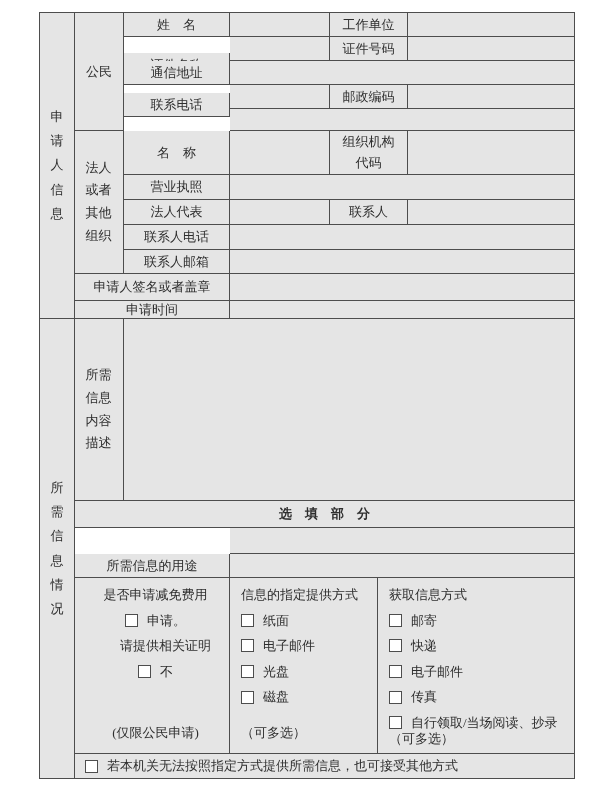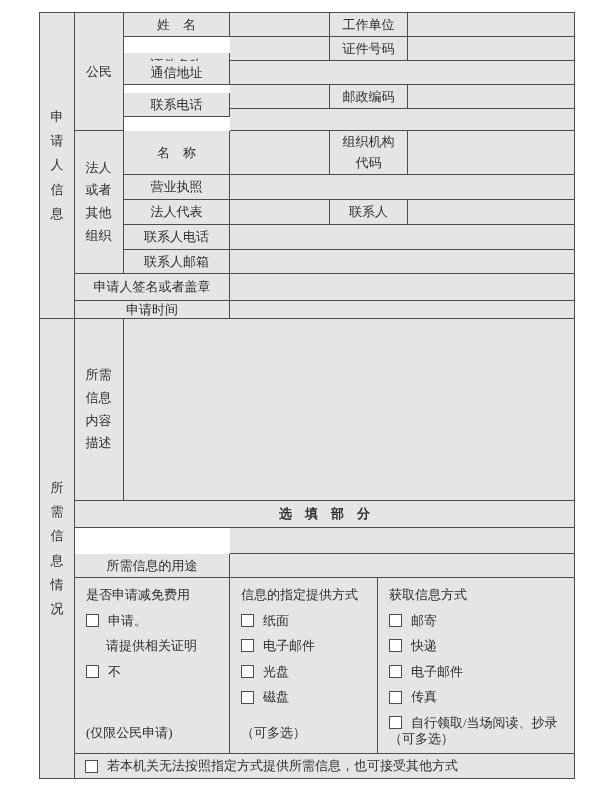--- a/index.html
+++ b/index.html
@@ -132,21 +132,21 @@
       <span>选填部分</span>
     </div>
 
     <div class="cell" style="left:190px;top:515px;width:345px;height:26px;"></div>
 
     <div class="cell" style="left:35px;top:541px;width:155px;height:24px;">
       <span>所需信息的用途</span>
     </div>
     <div class="cell" style="left:190px;top:541px;width:345px;height:24px;"></div>
 
-    <div class="cell opt-col" style="left:35px;top:565px;width:155px;height:176px;">
+    <div class="cell opt-col" style="left:35px;top:565px;width:155px;height:176px;align-items:center;">
       <div>是否申请减免费用</div>
       <div class="opt-item">
         <span class="checkbox"></span>
         <span>申请。</span>
       </div>
       <div class="note">请提供相关证明</div>
       <div class="opt-item">
         <span class="checkbox"></span>
         <span>不</span>
       </div>

